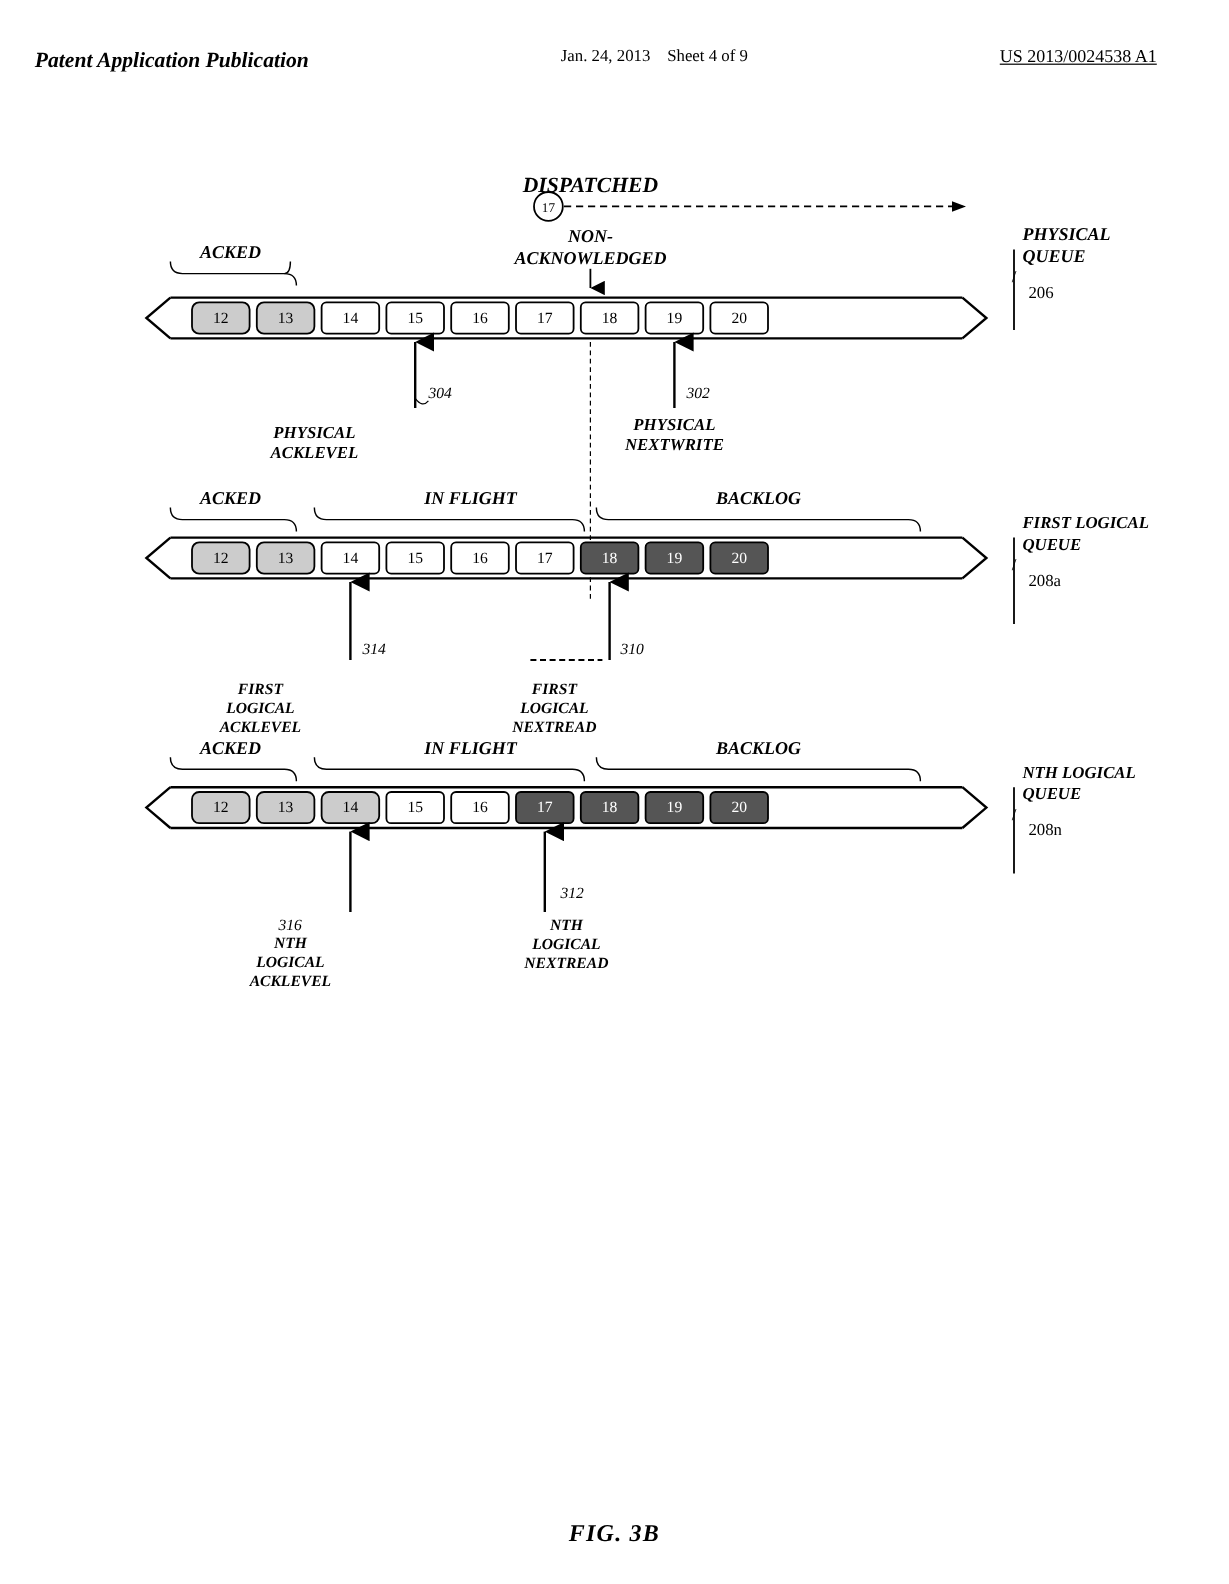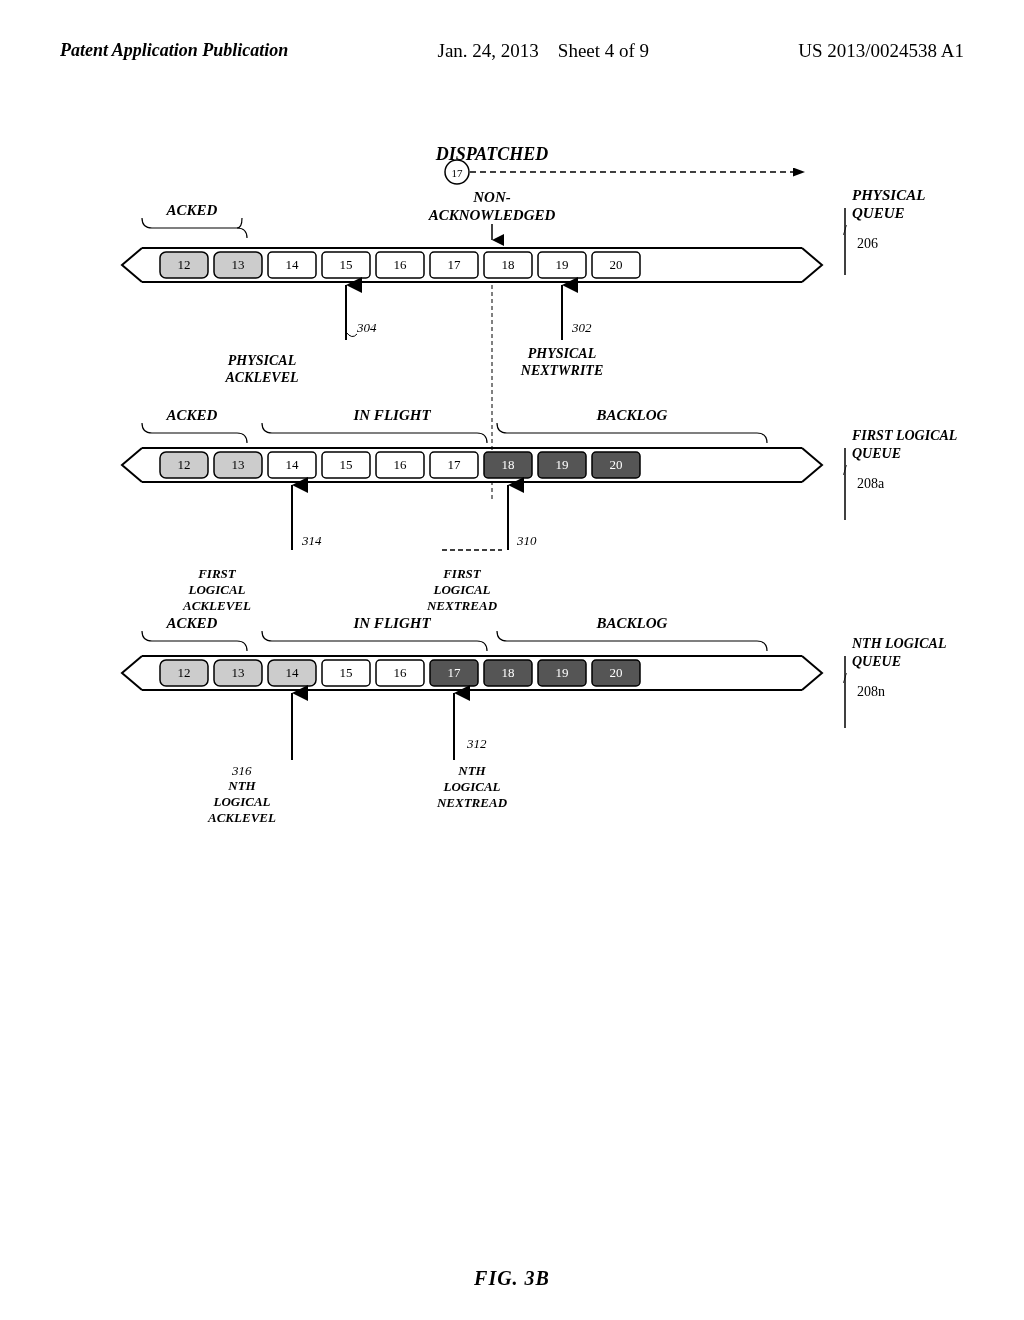--- a/index.html
+++ b/index.html
@@ -14,35 +14,36 @@
     .page {
       width: 1024px;
       height: 1320px;
       background: #fff;
       position: relative;
     }
     .header {
       display: flex;
       justify-content: space-between;
       align-items: flex-start;
-      padding: 40px 60px 0 60px;
+      padding: 40px 60px 0 29px;
       gap: 32px;
     }
     .header-left {
       font-size: 18px;
       font-weight: bold;
       font-style: italic;
     }
     .header-center {
-      font-size: 19px;
+      font-size: 14px;
       text-align: left;
     }
     .header-right {
-      font-size: 19px;
+      font-size: 15px;
       text-align: left;
+      text-decoration: underline;
     }
     .fig-label {
       position: absolute;
       bottom: 30px;
       left: 50%;
       transform: translateX(-50%);
       font-size: 20px;
       font-style: italic;
       font-weight: bold;
       letter-spacing: 1px;

